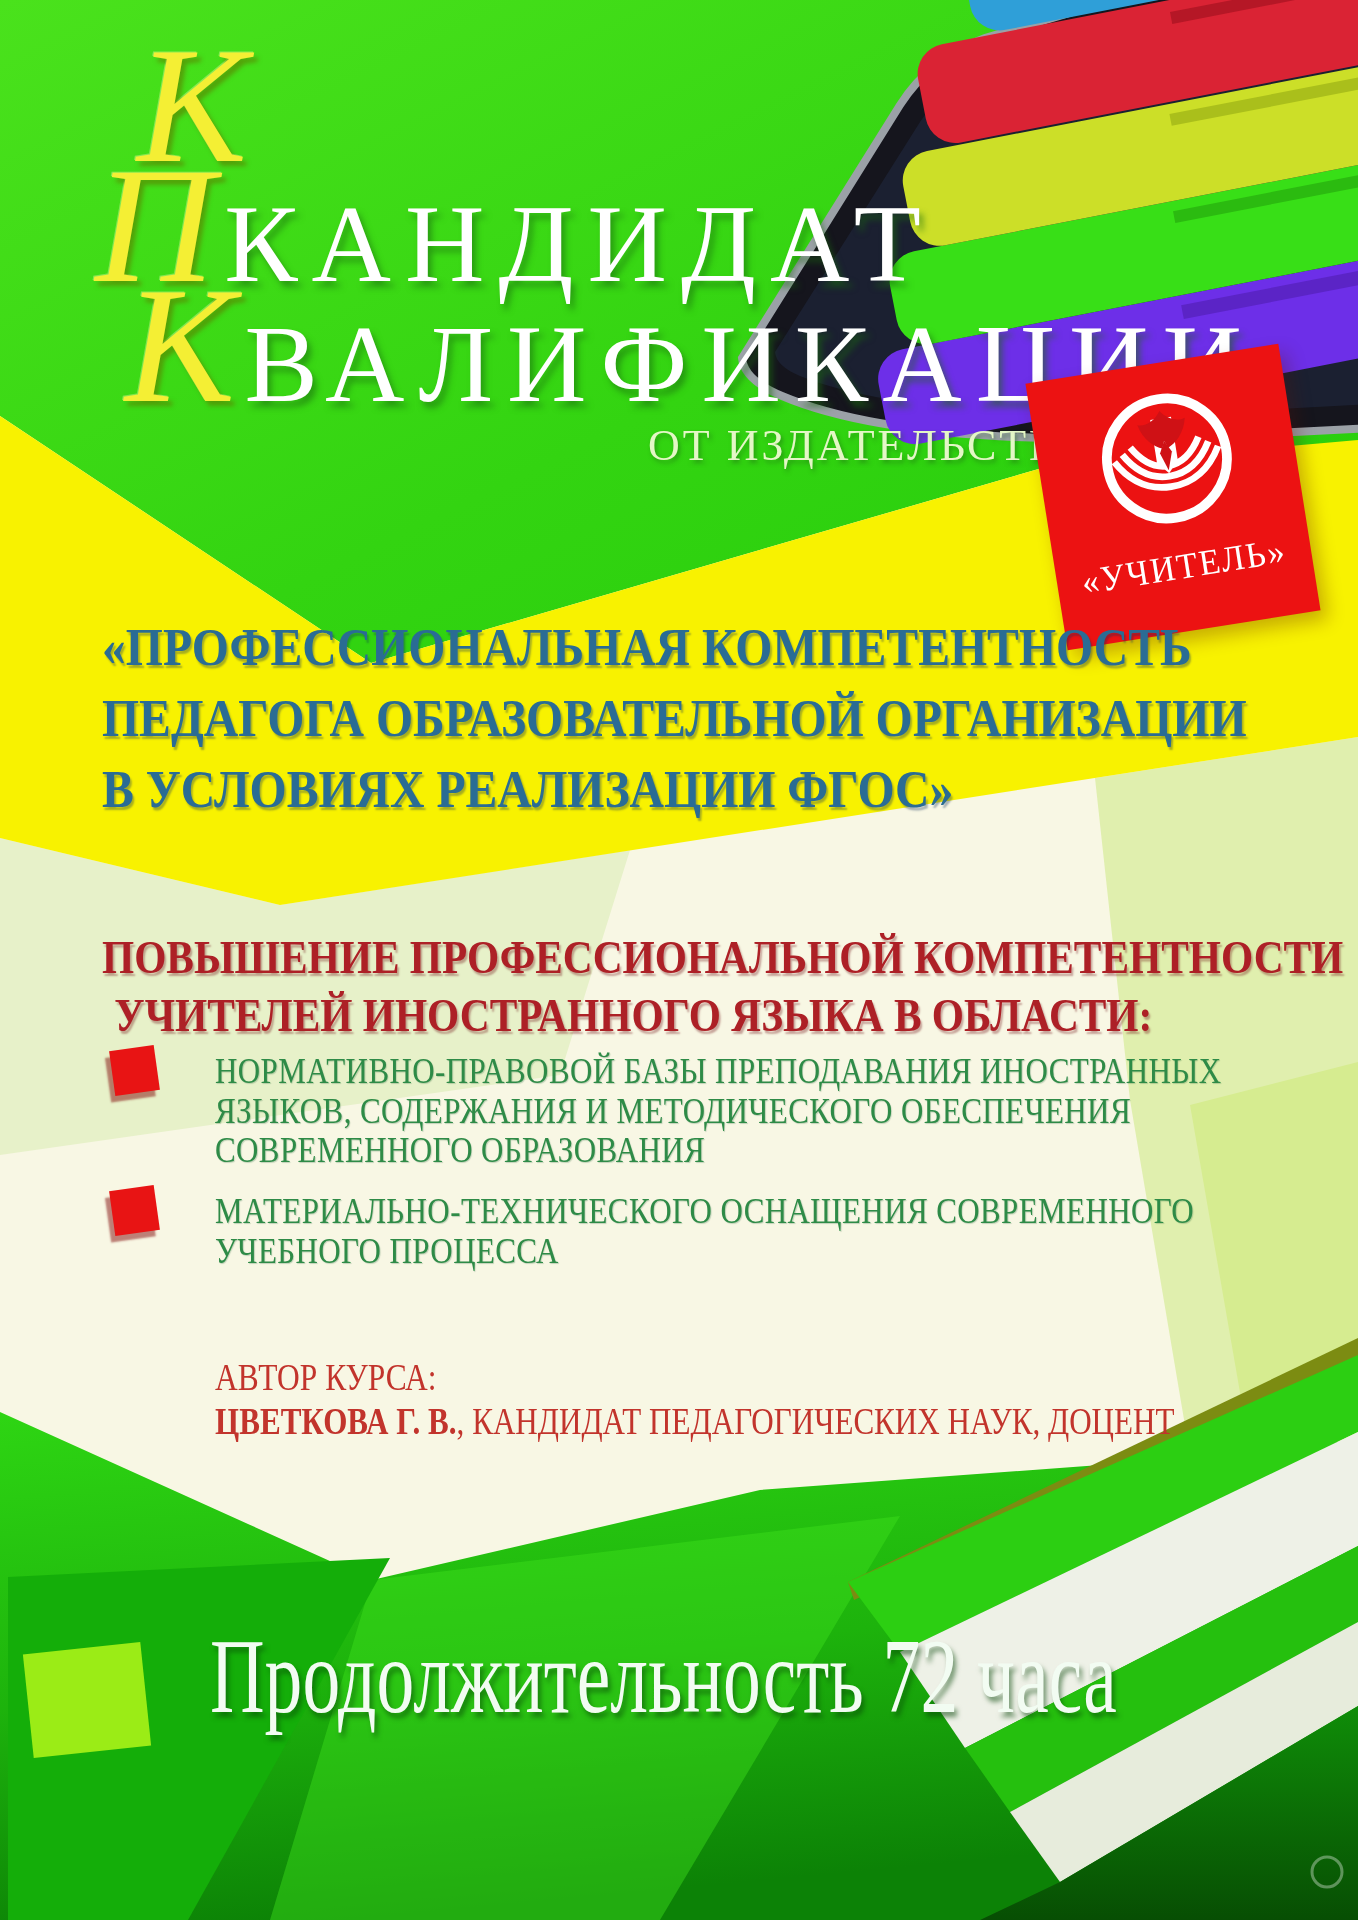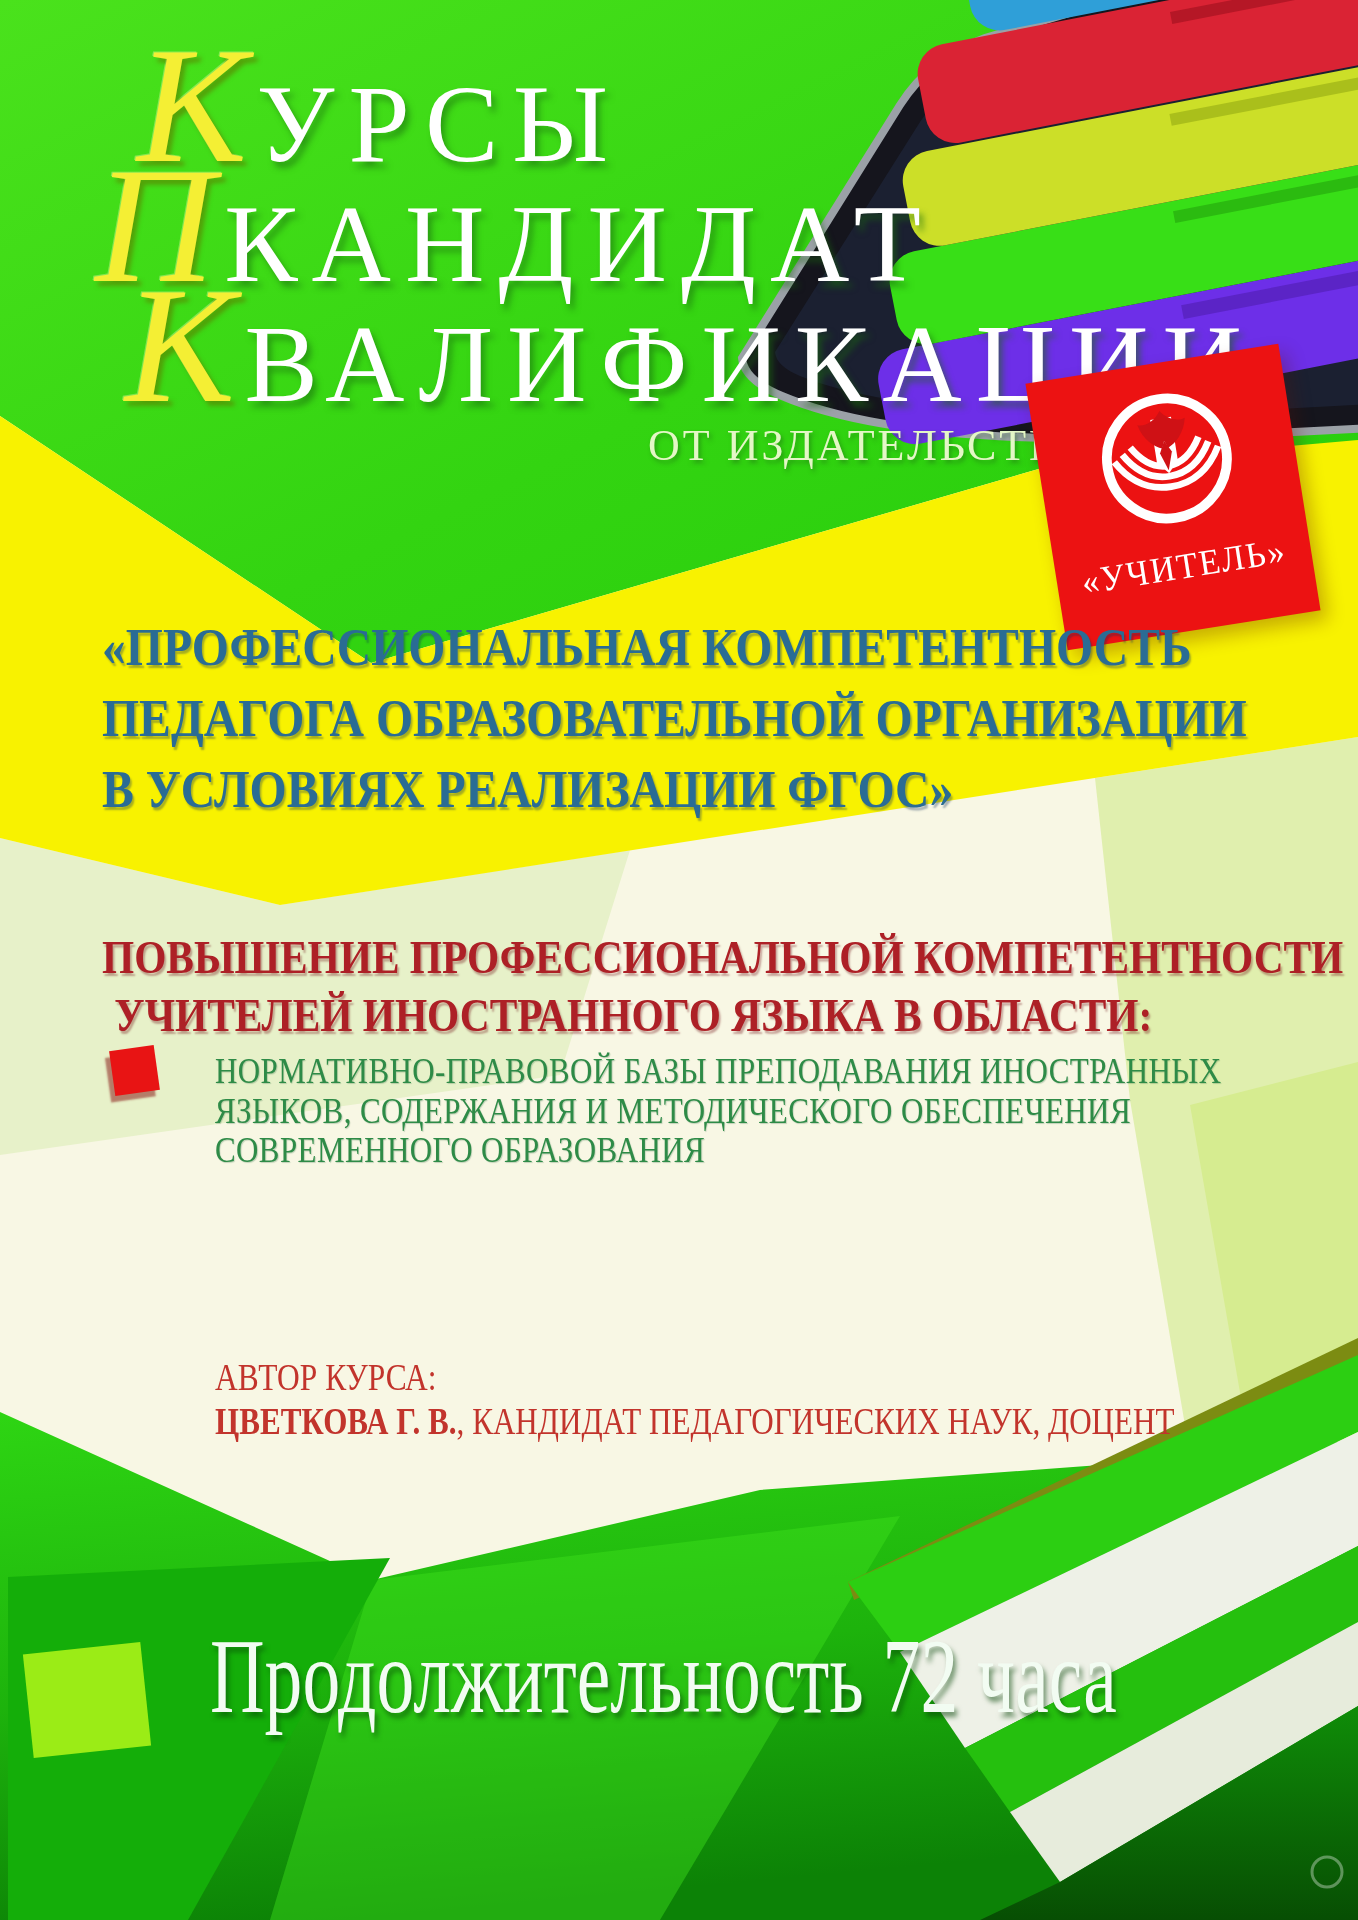--- a/index.html
+++ b/index.html
@@ -167,21 +167,20 @@
       <polygon points="1010,1812 1358,1622 1358,1706 1060,1882" fill="#e7ecdc"></polygon>
       <polygon points="1060,1882 1358,1706 1358,1920 980,1920" fill="url(#gDark)"></polygon>
     </g>
 
     <circle cx="1327" cy="1872" r="15" fill="none" stroke="rgba(255,255,255,0.35)" stroke-width="3"></circle>
   </svg>
 
   <div class="abs brand-title">
     <div class="brand-row r1">
       <span class="brand-initial">К</span>
-      <span class="brand-rest">УРСЫ</span>
     </div>
     <div class="brand-row r2">
       <span class="brand-initial">П</span>
       <span class="brand-rest">КАНДИДАТ</span>
     </div>
     <div class="brand-row r3">
       <span class="brand-initial">К</span>
       <span class="brand-rest">ВАЛИФИКАЦИИ</span>
     </div>
   </div>
@@ -215,20 +214,27 @@
   </div>
 
   <div class="abs bullet-item b1">
     <span class="bullet-sq"></span>
     <div class="txt">
       <div>НОРМАТИВНО-ПРАВОВОЙ БАЗЫ ПРЕПОДАВАНИЯ ИНОСТРАННЫХ</div>
       <div>ЯЗЫКОВ, СОДЕРЖАНИЯ И МЕТОДИЧЕСКОГО ОБЕСПЕЧЕНИЯ</div>
       <div>СОВРЕМЕННОГО ОБРАЗОВАНИЯ</div>
     </div>
   </div>
+  <div class="abs bullet-item b2">
+    <span class="bullet-sq"></span>
+    <div class="txt">
+      <div>МАТЕРИАЛЬНО-ТЕХНИЧЕСКОГО ОСНАЩЕНИЯ СОВРЕМЕННОГО</div>
+      <div>УЧЕБНОГО ПРОЦЕССА</div>
+    </div>
+  </div>
 
   <div class="abs author-label">АВТОР КУРСА:</div>
   <div class="abs author-line">
     <span class="nm">ЦВЕТКОВА Г. В.</span><span>, КАНДИДАТ ПЕДАГОГИЧЕСКИХ НАУК, ДОЦЕНТ</span>
   </div>
 
   <div class="abs duration">Продолжительность 72 часа</div>
 
 </div>
 

